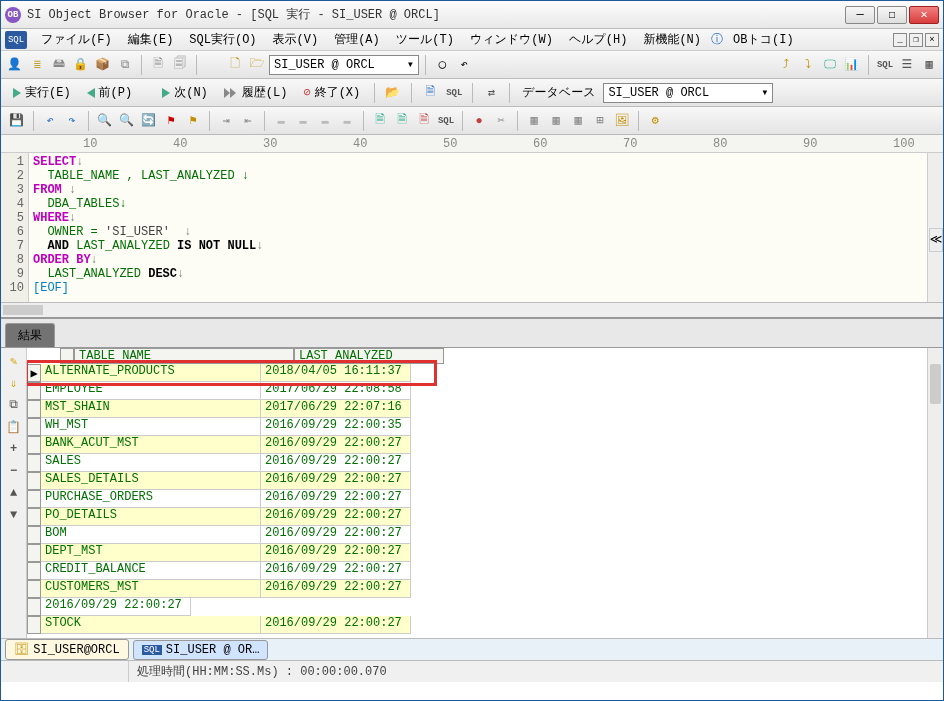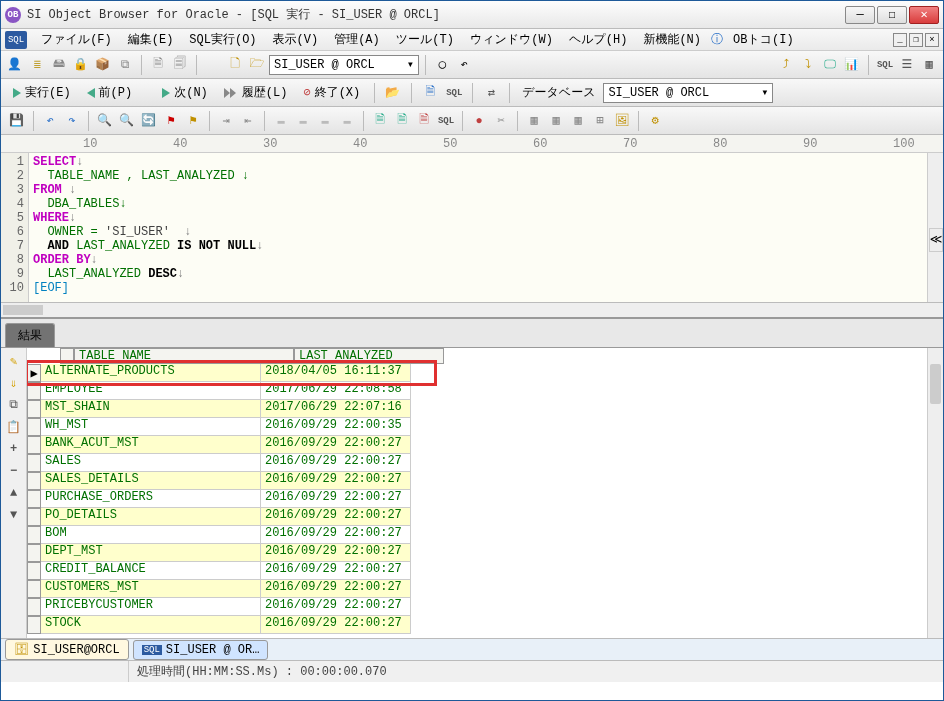--- a/index.html
+++ b/index.html
@@ -331,21 +331,20 @@
           <div class="cell" style="width: 220px;">CREDIT_BALANCE</div>
           <div class="cell" style="width: 150px;">2016/09/29 22:00:27</div>
         </div>
         <div class="gridrow alt">
           <div class="rowhdr"></div>
           <div class="cell" style="width: 220px;">CUSTOMERS_MST</div>
           <div class="cell" style="width: 150px;">2016/09/29 22:00:27</div>
         </div>
         <div class="gridrow">
           <div class="rowhdr"></div>
-          <div class="cell" style="width: 220px;">PRICEBYCUSTOMER</div>
           <div class="cell" style="width: 150px;">2016/09/29 22:00:27</div>
         </div>
         <div class="gridrow alt">
           <div class="rowhdr"></div>
           <div class="cell" style="width: 220px;">STOCK</div>
           <div class="cell" style="width: 150px;">2016/09/29 22:00:27</div>
         </div>
       </div>
     <div class="redbox" style="left:-2px;top:12px;width:412px;height:26px"></div>
   </div>

